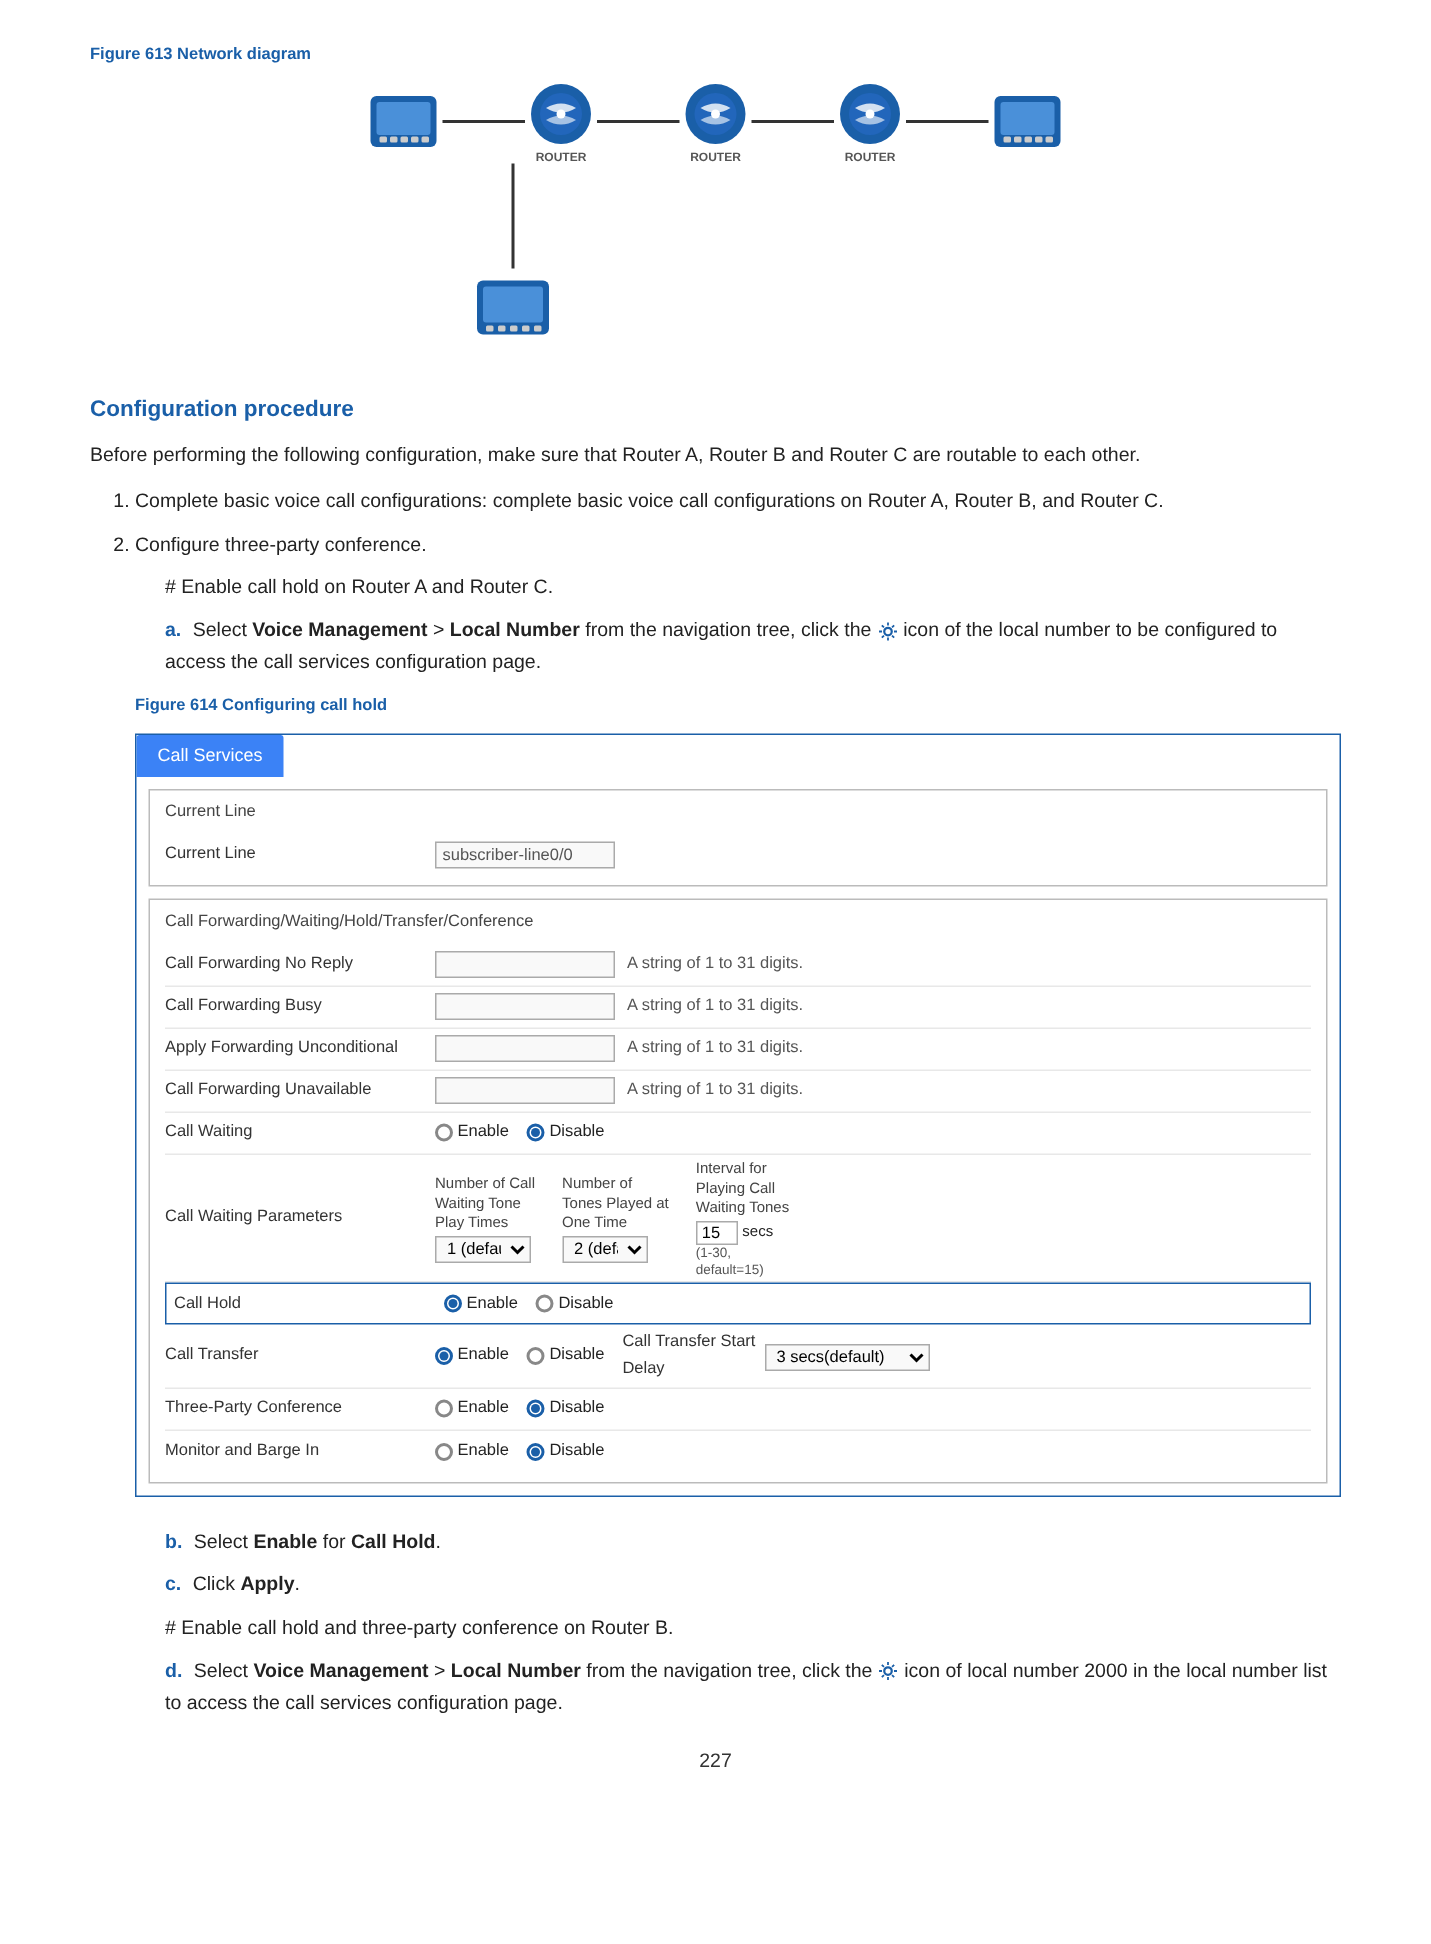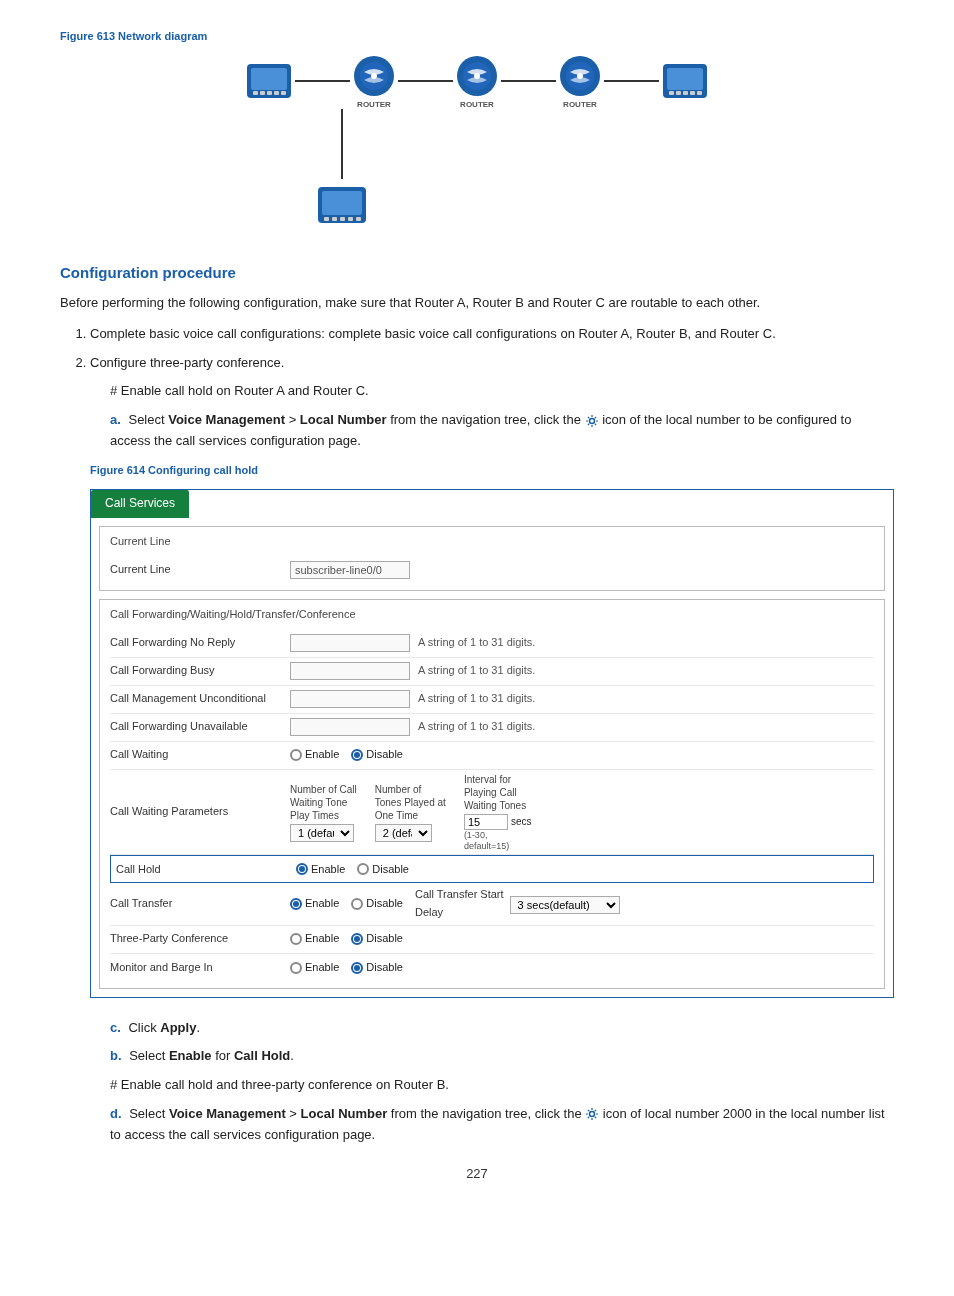--- a/index.html
+++ b/index.html
@@ -70,21 +70,21 @@
     }
 
     
     .call-services-container {
       border: 1px solid #1a5fa8;
       margin: 10px 0 20px 0;
       font-size: 11.5px;
     }
 
     .call-services-tab {
-      background: #15803d;
+      background: #3b82f6;
       color: #fff;
       padding: 4px 14px;
       font-size: 12px;
       display: inline-block;
       border-radius: 2px 2px 0 0;
     }
 
     .cs-section {
       border: 1px solid #bbb;
       margin: 8px;
@@ -195,21 +195,21 @@
       margin-top: 2px;
     }
 
     .interval-group {
       display: flex;
       flex-direction: column;
       font-size: 10px;
     }
 
     .interval-input {
-      width: 44px;
+      width: 28px;
       border: 1px solid #aaa;
       font-size: 11px;
       padding: 1px 3px;
       display: inline-block;
     }
 
     .interval-note {
       font-size: 9px;
       color: #555;
       line-height: 1.2;
@@ -359,21 +359,21 @@
           <span class="cs-hint">A string of 1 to 31 digits.</span>
         </div>
 
         <div class="cs-row">
           <div class="cs-label">Call Forwarding Busy</div>
           <input class="cs-input" type="text" value="" style="">
           <span class="cs-hint">A string of 1 to 31 digits.</span>
         </div>
 
         <div class="cs-row">
-          <div class="cs-label">Call Management Unconditional</div>
+          <div class="cs-label">Apply Forwarding Unconditional</div>
           <input class="cs-input" type="text" value="" style="">
           <span class="cs-hint">A string of 1 to 31 digits.</span>
         </div>
 
         <div class="cs-row">
           <div class="cs-label">Call Forwarding Unavailable</div>
           <input class="cs-input" type="text" value="" style="">
           <span class="cs-hint">A string of 1 to 31 digits.</span>
         </div>
 
@@ -495,26 +495,26 @@
               <span>Disable</span>
             </label>
           </div>
         </div>
 
       </div>
     </div>
 
     <ul class="lettered-list" style="margin-top:8px;">
       <li>
+        <span class="letter-label">b.</span>
+        <span>Select <strong>Enable</strong> for <strong>Call Hold</strong>.</span>
+      </li>
+      <li>
         <span class="letter-label">c.</span>
         <span>Click <strong>Apply</strong>.</span>
-      </li>
-      <li>
-        <span class="letter-label">b.</span>
-        <span>Select <strong>Enable</strong> for <strong>Call Hold</strong>.</span>
       </li>
     </ul>
 
     <div class="hash-note"># Enable call hold and three-party conference on Router B.</div>
 
     <ul class="lettered-list">
       <li>
         <span class="letter-label">d.</span>
         <span>Select <strong>Voice Management</strong> &gt; <strong>Local Number</strong> from the navigation tree, click the </span>
         <svg width="14" height="14" viewBox="0 0 14 14" style="vertical-align:middle;">

